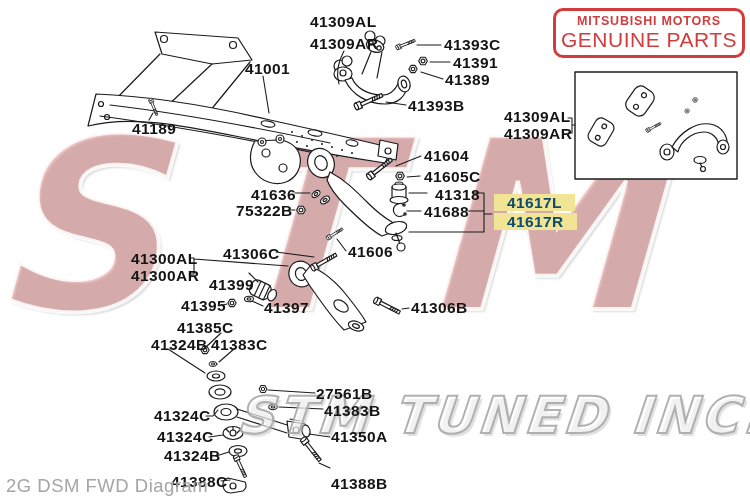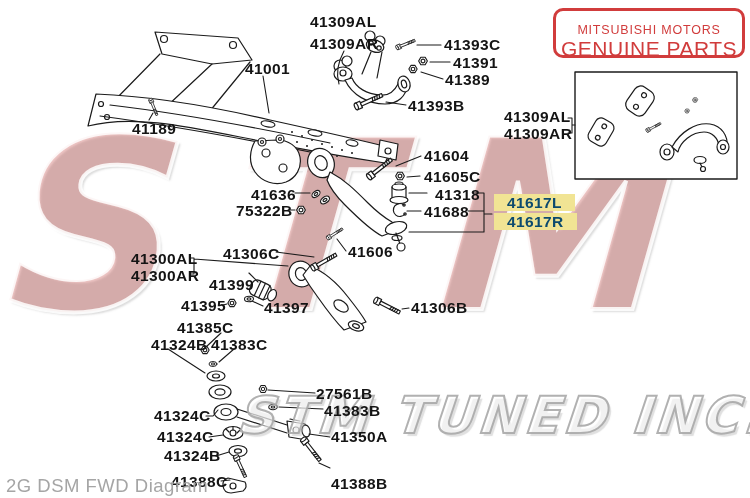--- a/index.html
+++ b/index.html
@@ -23,21 +23,21 @@
   
   #art{position:absolute;left:0;top:0;z-index:2;}
   
   .lbl{position:absolute;z-index:4;font-weight:700;font-size:15.5px;
        letter-spacing:0.4px;color:#141414;white-space:nowrap;line-height:1.1;text-align:right;}
   .lbl.hl{background:#f1e494;color:#0c4a6e;padding:0 13px;z-index:4;}
   
   .brand{position:absolute;left:553px;top:8px;width:186px;height:44px;z-index:5;
          border:3px solid #d13c3c;border-radius:10px;background:#fff;
          text-align:center;color:#d13c3c;}
-  .brand .l1{font-weight:400;font-size:12.5px;letter-spacing:0.8px;margin-top:12px;}
+  .brand .l1{font-weight:700;font-size:12.5px;letter-spacing:0.8px;margin-top:3px;}
   .brand .l2{font-weight:400;font-size:21px;letter-spacing:0.5px;margin-top:0px;}
   
   .caption{position:absolute;left:6px;top:475px;z-index:5;font-size:18.5px;
            color:#a5a5a5;letter-spacing:0.5px;}
 </style>
 </head>
 <body>
 
 <div id="stage">
 

